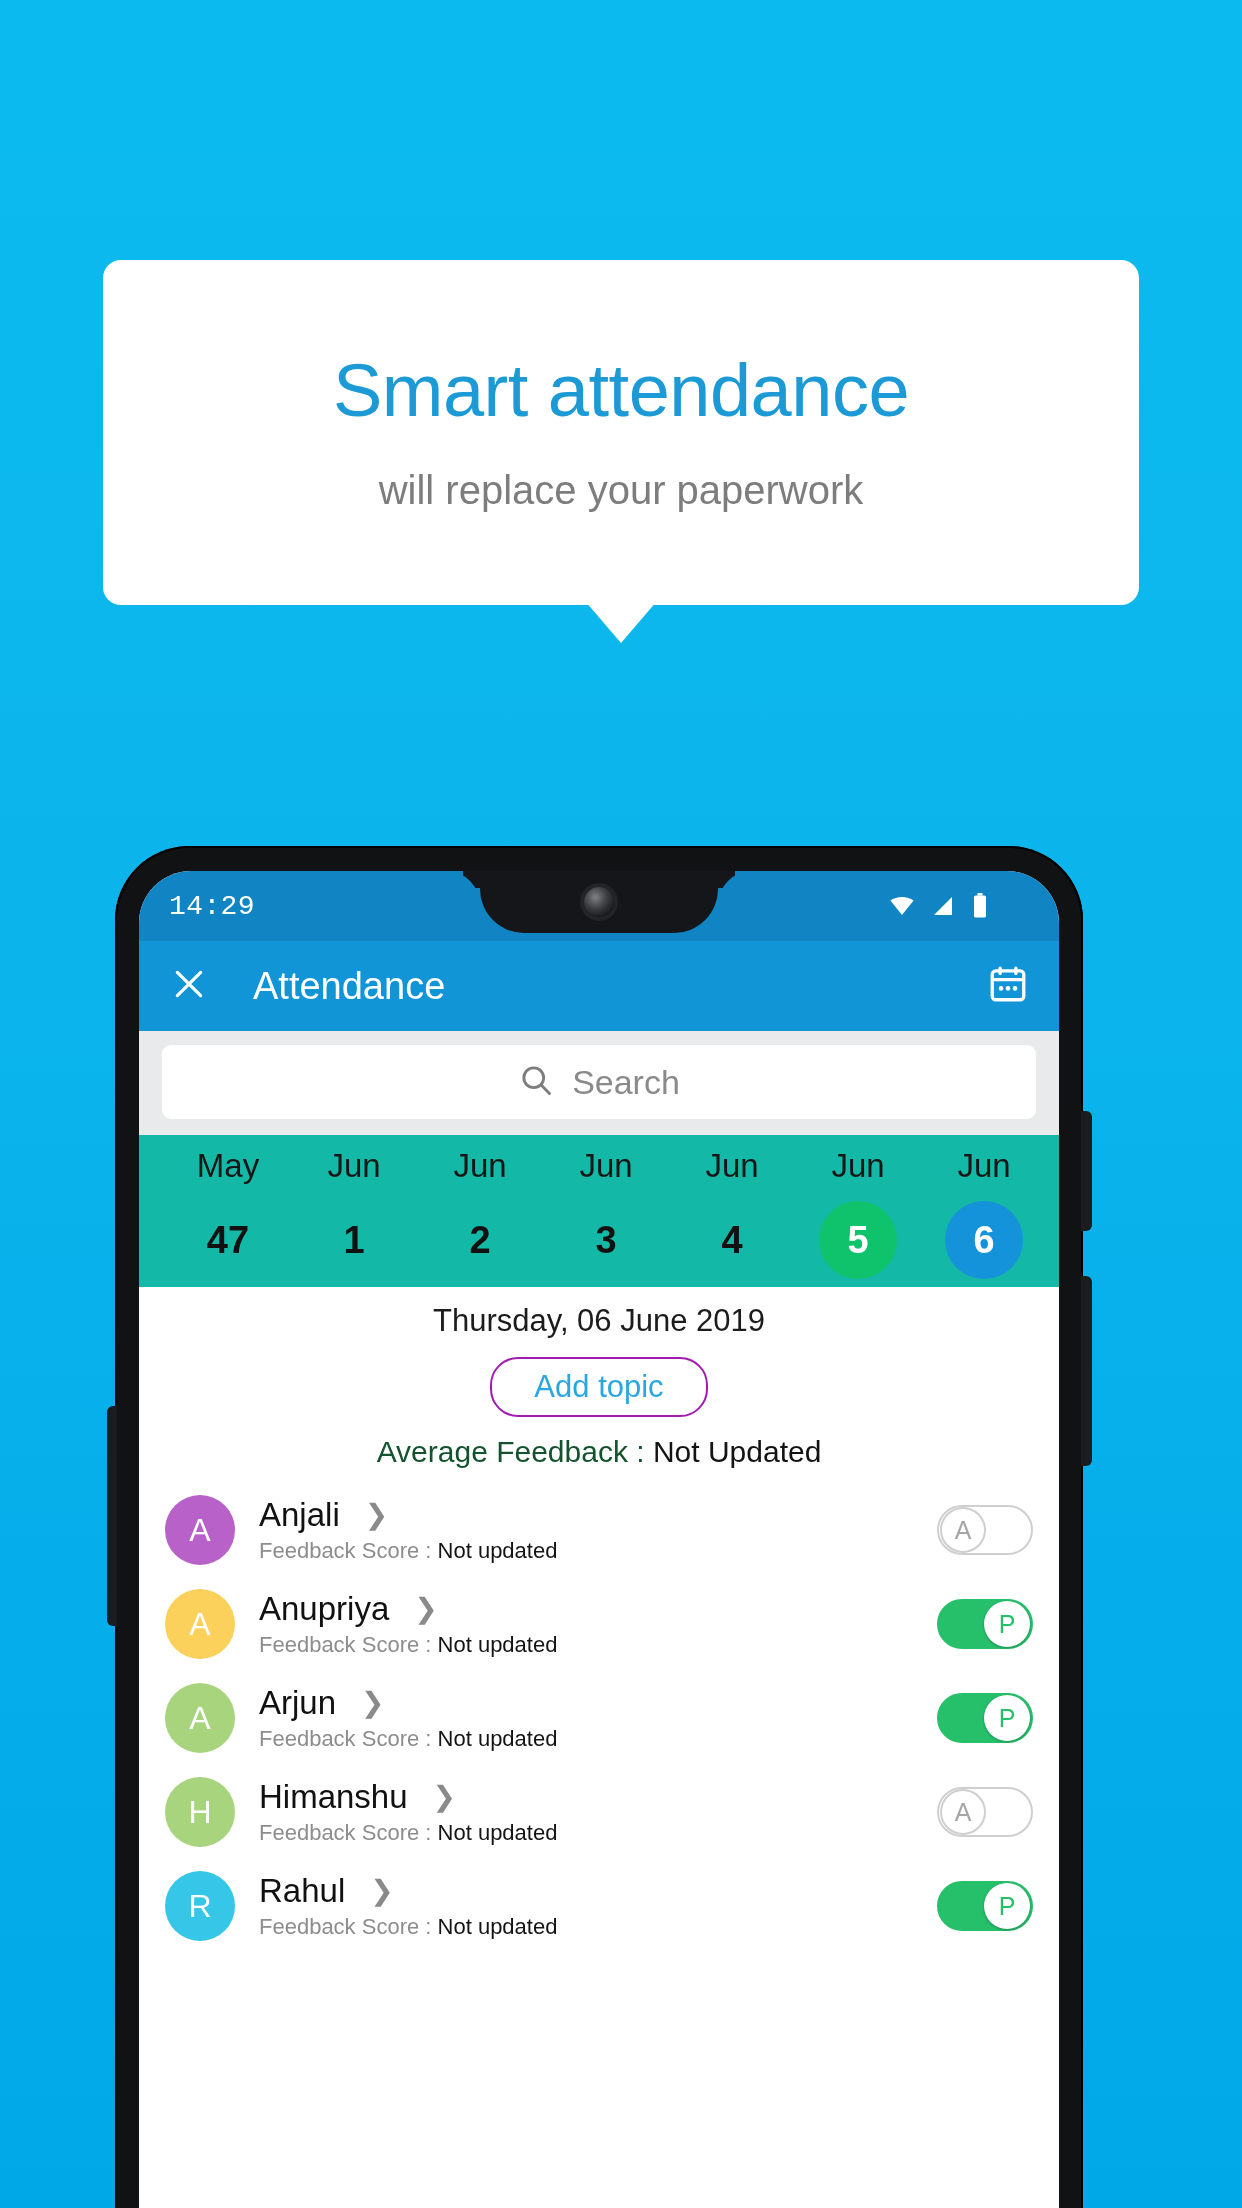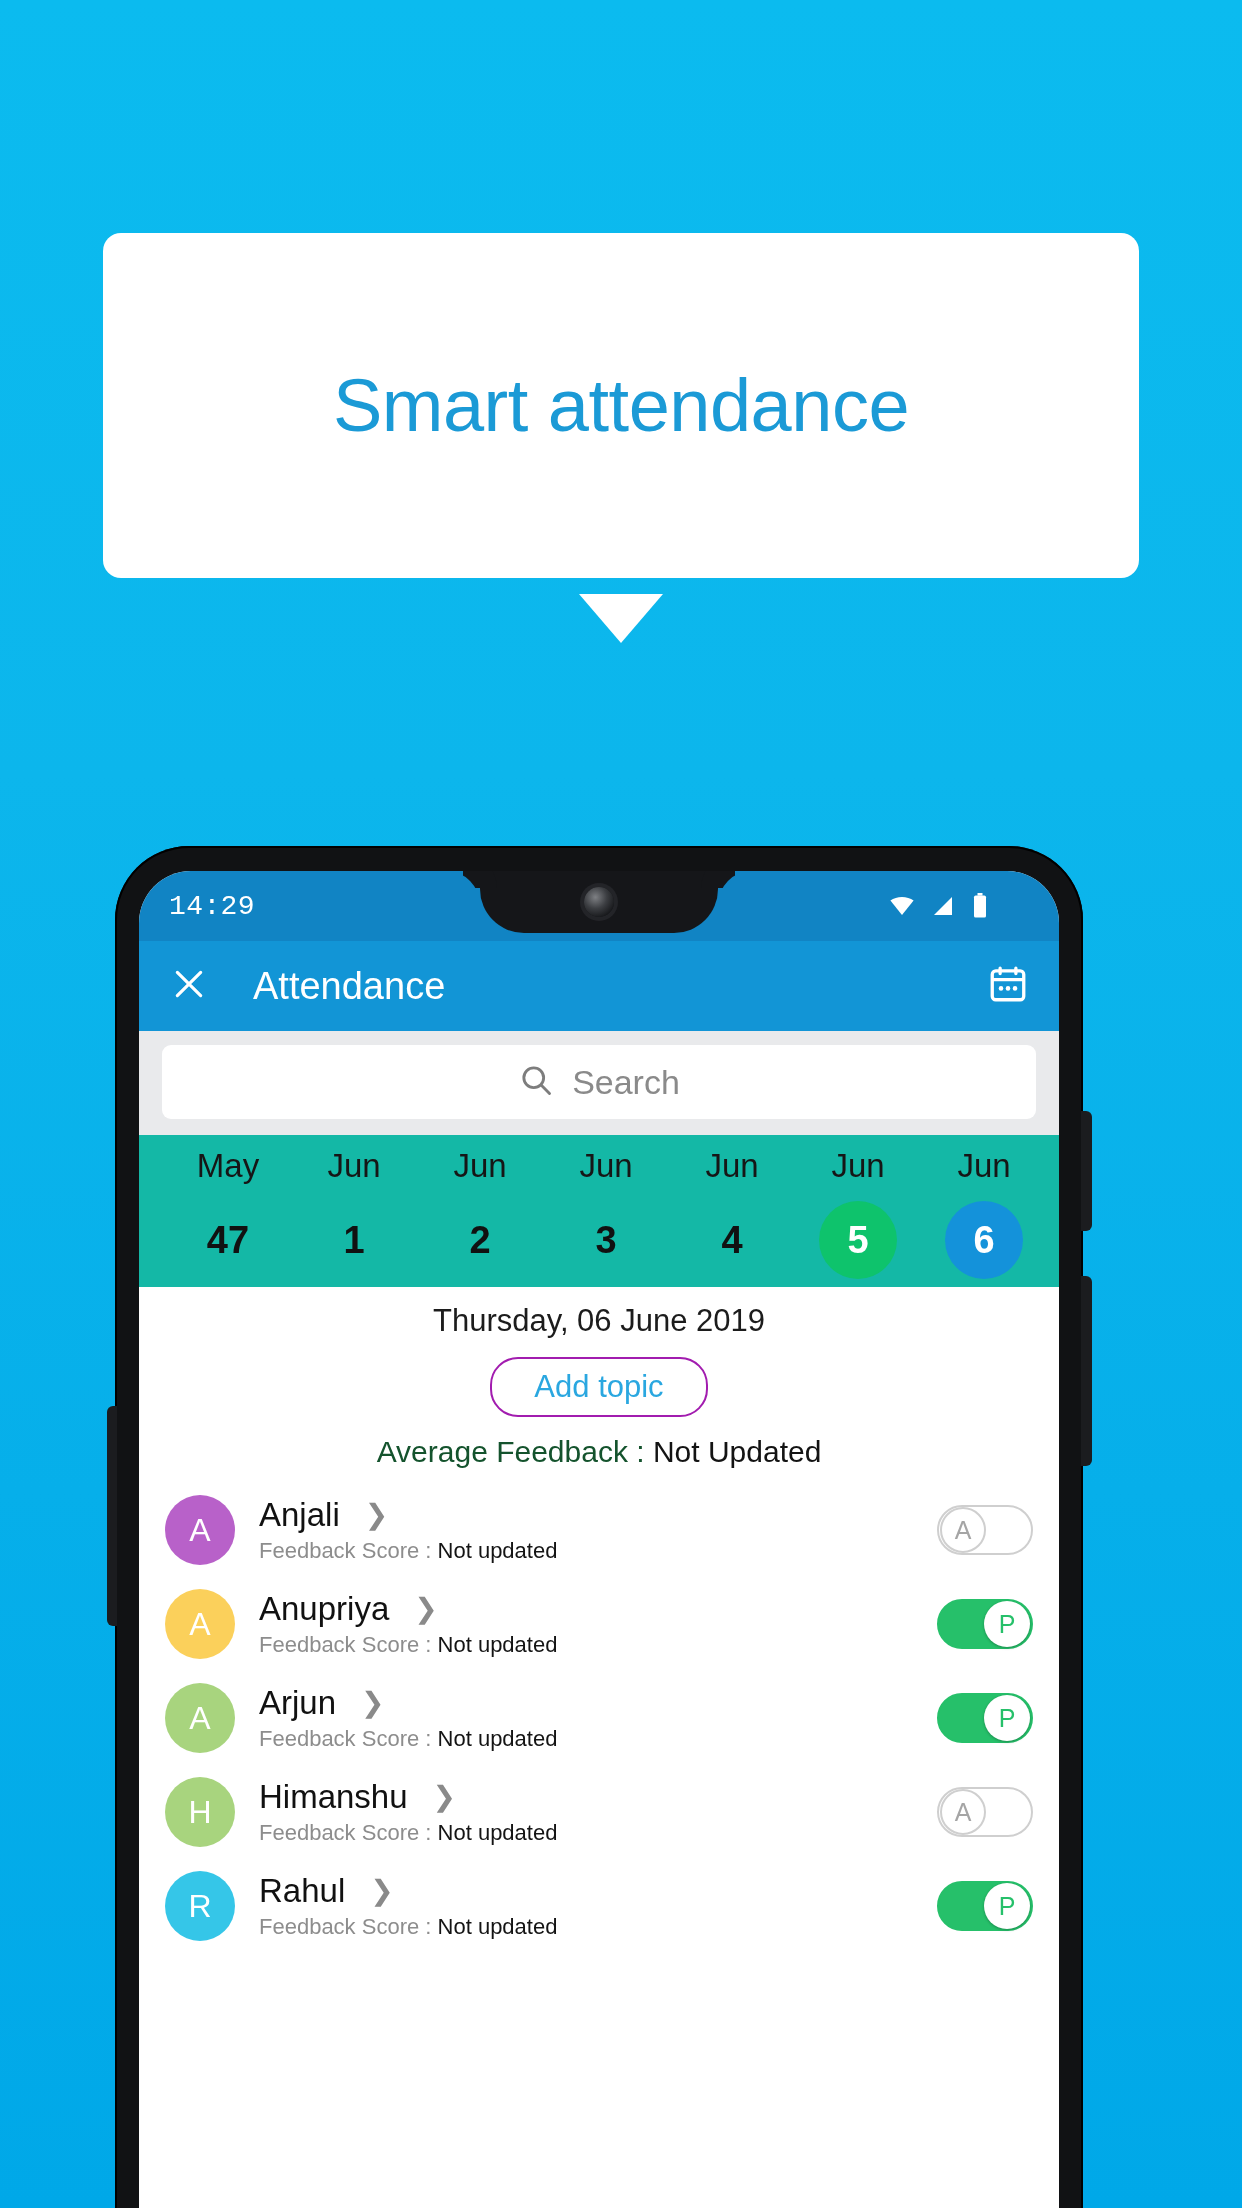--- a/index.html
+++ b/index.html
@@ -7,21 +7,21 @@
   body {
     font-family:"Liberation Sans", sans-serif;
     background:linear-gradient(180deg,#0bbbef 0%,#0cb6ec 35%,#00a8e8 100%);
     overflow:hidden;
     position:relative;
   }
 
   
   #callout {
     position:absolute;
-    left:103px; top:233px;
+    left:103px; top:260px;
     width:1036px; height:345px;
     background:#ffffff;
     border-radius:18px;
     display:flex;
     flex-direction:column;
     align-items:center;
     justify-content:center;
   }
   #callout-title {
     font-size:74px;
@@ -261,20 +261,21 @@
     font-size:25px;
   }
   .toggle.off .knob { left:1px; background:#ffffff; border:2px solid #cfcfcf; color:#a5a5a5; }
   .toggle.on  .knob { right:1px; background:#ffffff; color:#26c06a; box-shadow:0 1px 3px rgba(0,0,0,.28); }
 </style>
 </head>
 <body>
 
 <div id="callout">
   <div id="callout-title">Smart attendance</div>
+  <div id="callout-sub">will replace your paperwork</div>
 </div>
 <div id="callout-tail"></div>
 
 <div id="phone">
   <div id="phone-bezel-side-left"></div>
   <div id="phone-btn-vol"></div>
   <div id="phone-btn-pwr"></div>
 
   <div id="screen">
 

